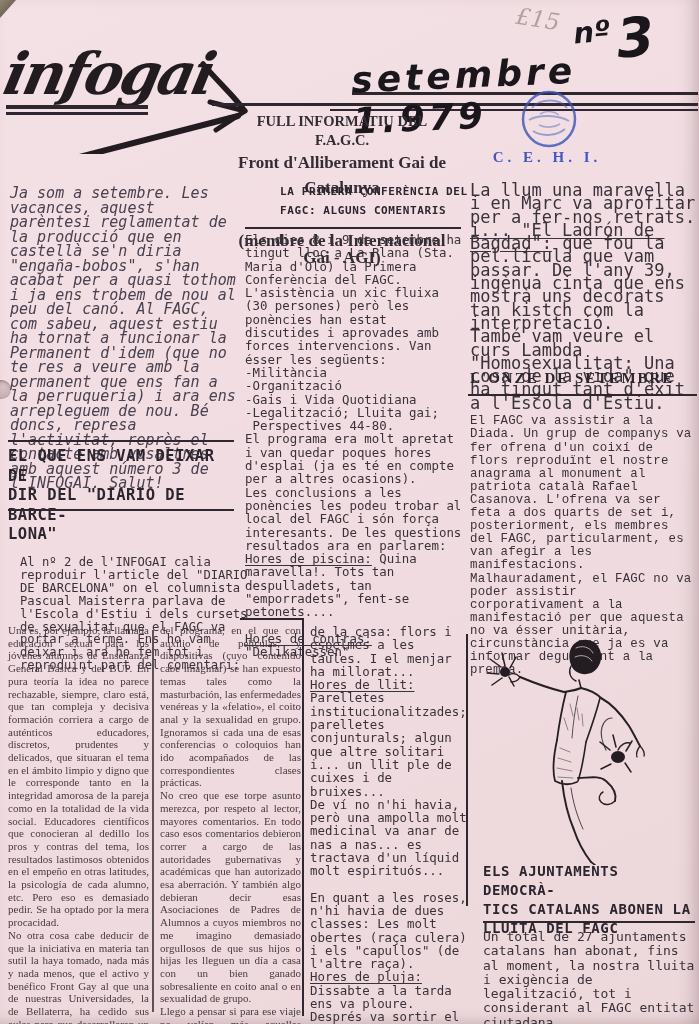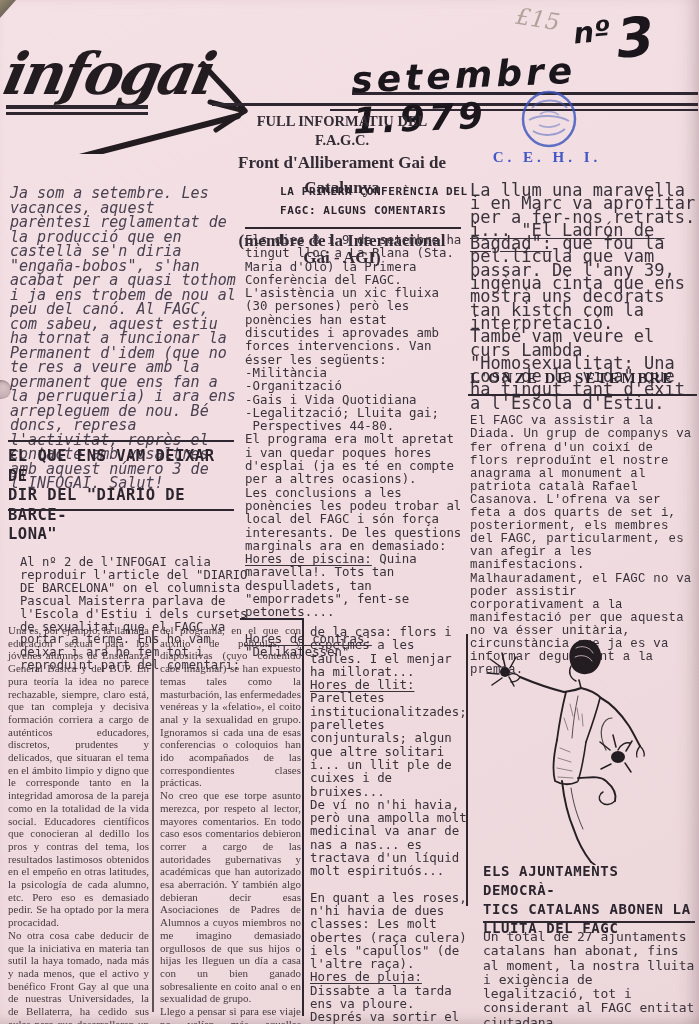--- a/index.html
+++ b/index.html
@@ -130,21 +130,21 @@
 FAGC: ALGUNS COMENTARIS</div>
   <div class="hr" style="left:245px;top:227px;width:216px;height:2px;"></div>
   <div class="abs tw" style="left:245px;top:233px;width:221px;">
       <p>Els dies 8 i 9 de setembre ha tingut lloc a La Plana (Sta. Maria d'Oló) la Primera Conferència del FAGC. L'asistència un xic fluixa (30 persones) però les ponències han estat discutides i aprovades amb forces intervencions. Van ésser les següents:</p>
       <p>-Militància</p>
       <p>-Organització</p>
       <p>-Gais i Vida Quotidiana</p>
       <p>-Legalització; Lluita gai;</p>
       <p> Perspectives 44-80.</p>
       <p>El programa era molt apretat i van quedar poques hores d'esplai (ja es té en compte per a altres ocasions).</p>
-      <p>Les conclusions a les ponències les podeu trobar al local del FAGC i són força interesants. De les questions marginals ara en demasiado:</p>
+      <p>Les conclusions a les ponències les podeu trobar al local del FAGC i són força interesants. De les questions resultados ara en parlarem:</p>
       <p><span class="lead-u">Hores de piscina:</span> Quina maravella!. Tots tan despulladets, tan "emporradets", fent-se petonets....</p>
       <p class="gap"><span class="lead-u">Hores de contras:</span> "Delikatessen"</p>
     </div>
   <div class="abs tw" style="left:310px;top:625px;width:157px;">
       <p>de la casa: flors i espelmes a les taules. I el menjar ha millorat...</p>
       <p><span class="lead-u">Hores de llit:</span> Parelletes institucionalitzades; parelletes conjunturals; algun que altre solitari i... un llit ple de cuixes i de bruixes...</p>
       <p>De ví no n'hi havia, però una ampolla molt medicinal va anar de nas a nas... es tractava d'un líquid molt espirituós...</p>
       <p class="gap">En quant a les roses, n'hi havia de dues classes: Les molt obertes (raça culera) i els "capullos" (de l'altre raça).</p>
       <p><span class="lead-u">Hores de pluja:</span> Dissabte a la tarda ens va ploure. Després va sortir el sol. I quin sol!</p>
     </div>

